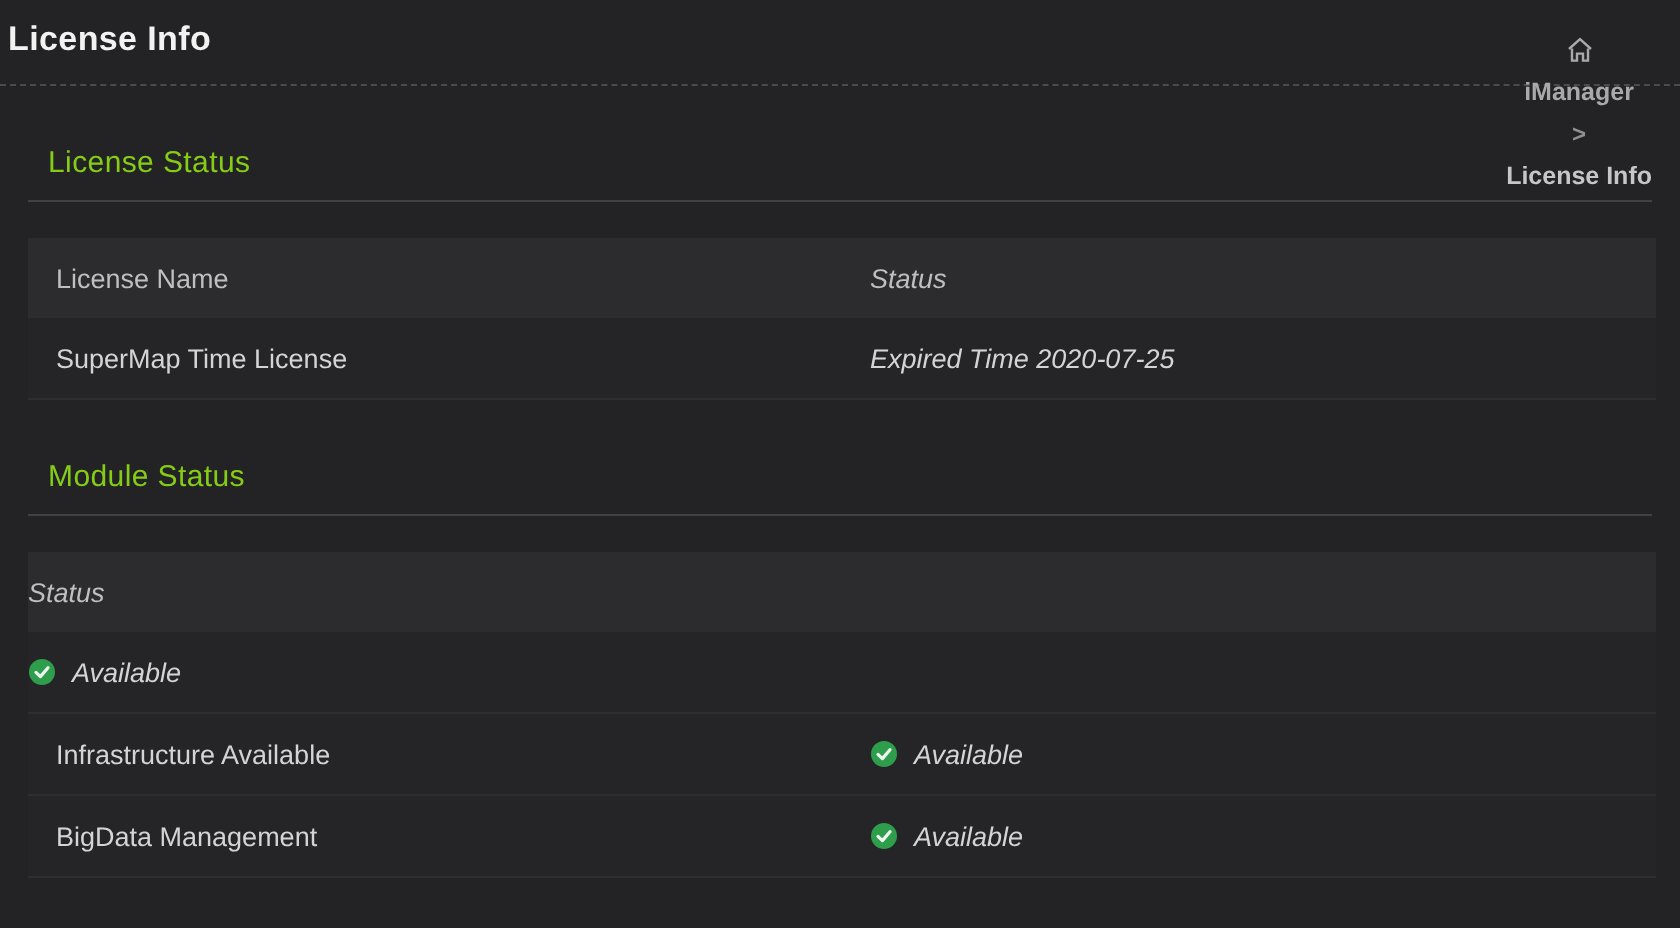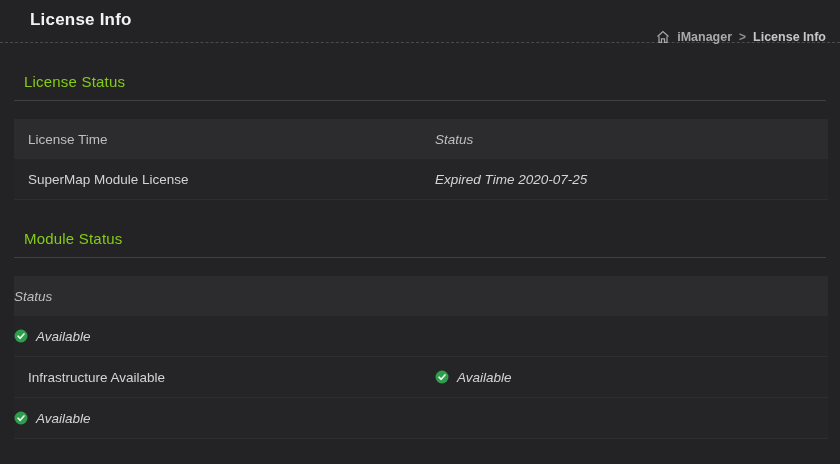--- a/index.html
+++ b/index.html
@@ -8,38 +8,39 @@
     background: #232325;
     font-family: "Liberation Sans", "DejaVu Sans", sans-serif;
     overflow: hidden;
     color: #d0d0d0;
   }
   
   .topbar {
     display: flex;
     align-items: flex-start;
     justify-content: space-between;
-    padding: 10px 14px 0 30px;
+    padding: 10px 14px 0 4px;
     height: 43px;
     border-bottom: 1px dashed #4b4b4b;
   }
   .page-title {
     font-size: 17px;
     font-weight: bold;
     color: #f2f2f2;
     letter-spacing: 0.2px;
   }
   .breadcrumb {
     display: flex;
     align-items: center;
     gap: 7px;
-    margin-top: 20px;
+    margin-top: 9px;
     font-size: 12.5px;
     font-weight: bold;
     color: #a9a9a9;
+    flex-direction: column;
   }
   .breadcrumb .home-icon { display: inline-flex; margin-top: -1px; cursor: pointer; }
   .breadcrumb .crumb { cursor: pointer; }
   .breadcrumb .crumb-current { color: #c6c6c6; }
   .breadcrumb .sep { color: #8f8f8f; font-size: 12px; }
 
   
   .section-heading {
     margin: 30px 0 0 24px;
     font-size: 15px;
@@ -93,25 +94,25 @@
     <span class="sep">&gt;</span>
     <span class="crumb crumb-current">License Info</span>
   </div>
 </div>
 
 <div class="section-heading">License Status</div>
 <hr class="section-divider">
 
 <div class="table">
   <div class="t-row t-head">
-    <div class="c1">License Time</div>
+    <div class="c1">License Name</div>
     <div class="c2">Status</div>
   </div>
   <div class="t-row t-body">
-    <div class="c1">SuperMap Module License</div>
+    <div class="c1">SuperMap Time License</div>
     <div class="c2">Expired Time 2020-07-25</div>
   </div>
 </div>
 
 <div class="section-heading">Module Status</div>
 <hr class="section-divider">
 
 <div class="table">
   <div class="t-row t-head">
     <div class="c2">Status</div>
@@ -136,20 +137,21 @@
         <svg width="14" height="14" viewBox="0 0 14 14">
           <circle cx="7" cy="7" r="6.5" fill="#2f9e4c"></circle>
           <path d="M4 7.2 L6.2 9.3 L10 4.9" fill="none" stroke="#eef7ef" stroke-width="1.6" stroke-linecap="round" stroke-linejoin="round"></path>
         </svg>
       </span>
       <span>Available</span>
     </div>
   </div>
 
   <div class="t-row t-body">
+    <div class="c1">BigData Management</div>
     <div class="c2">
       <span class="ok-icon">
         <svg width="14" height="14" viewBox="0 0 14 14">
           <circle cx="7" cy="7" r="6.5" fill="#2f9e4c"></circle>
           <path d="M4 7.2 L6.2 9.3 L10 4.9" fill="none" stroke="#eef7ef" stroke-width="1.6" stroke-linecap="round" stroke-linejoin="round"></path>
         </svg>
       </span>
       <span>Available</span>
     </div>
   </div>

